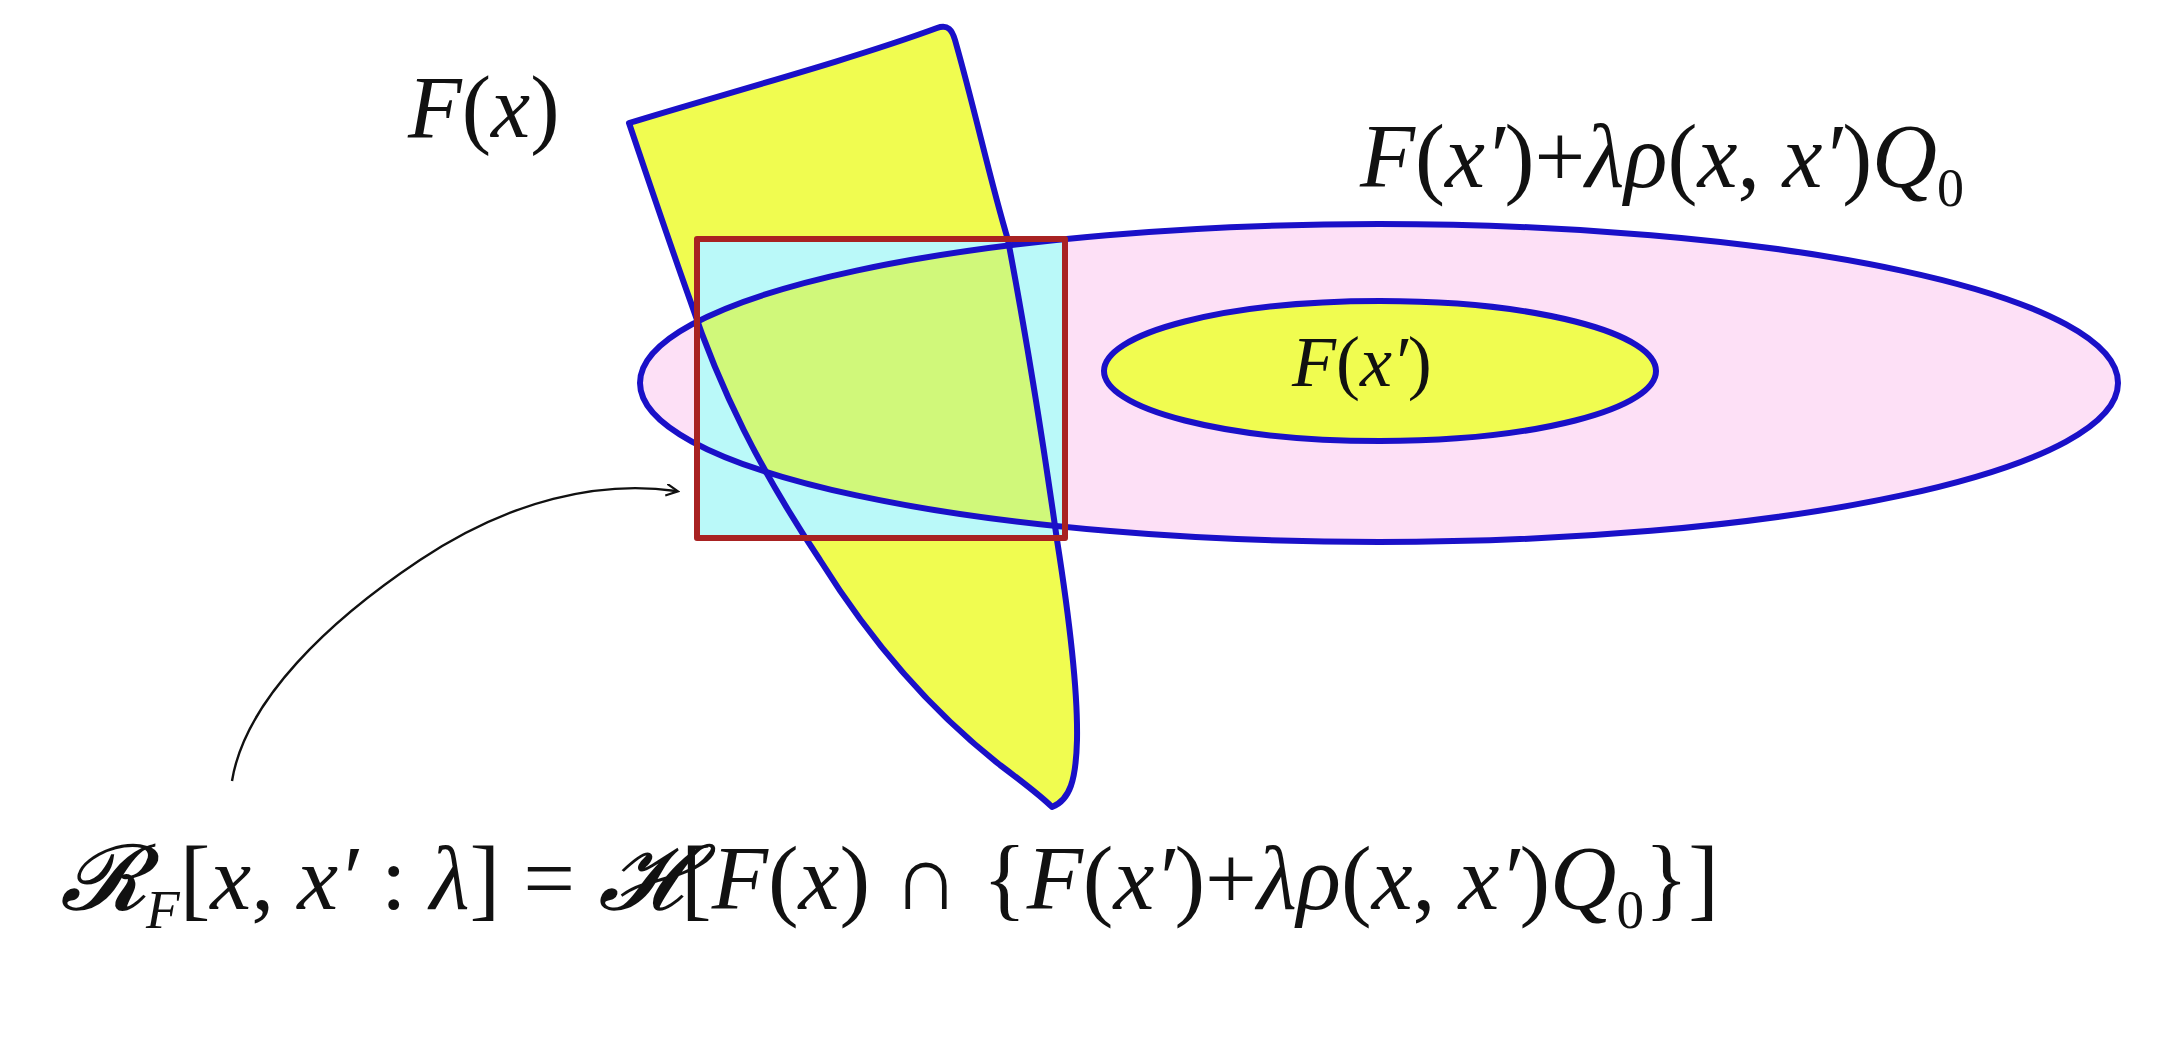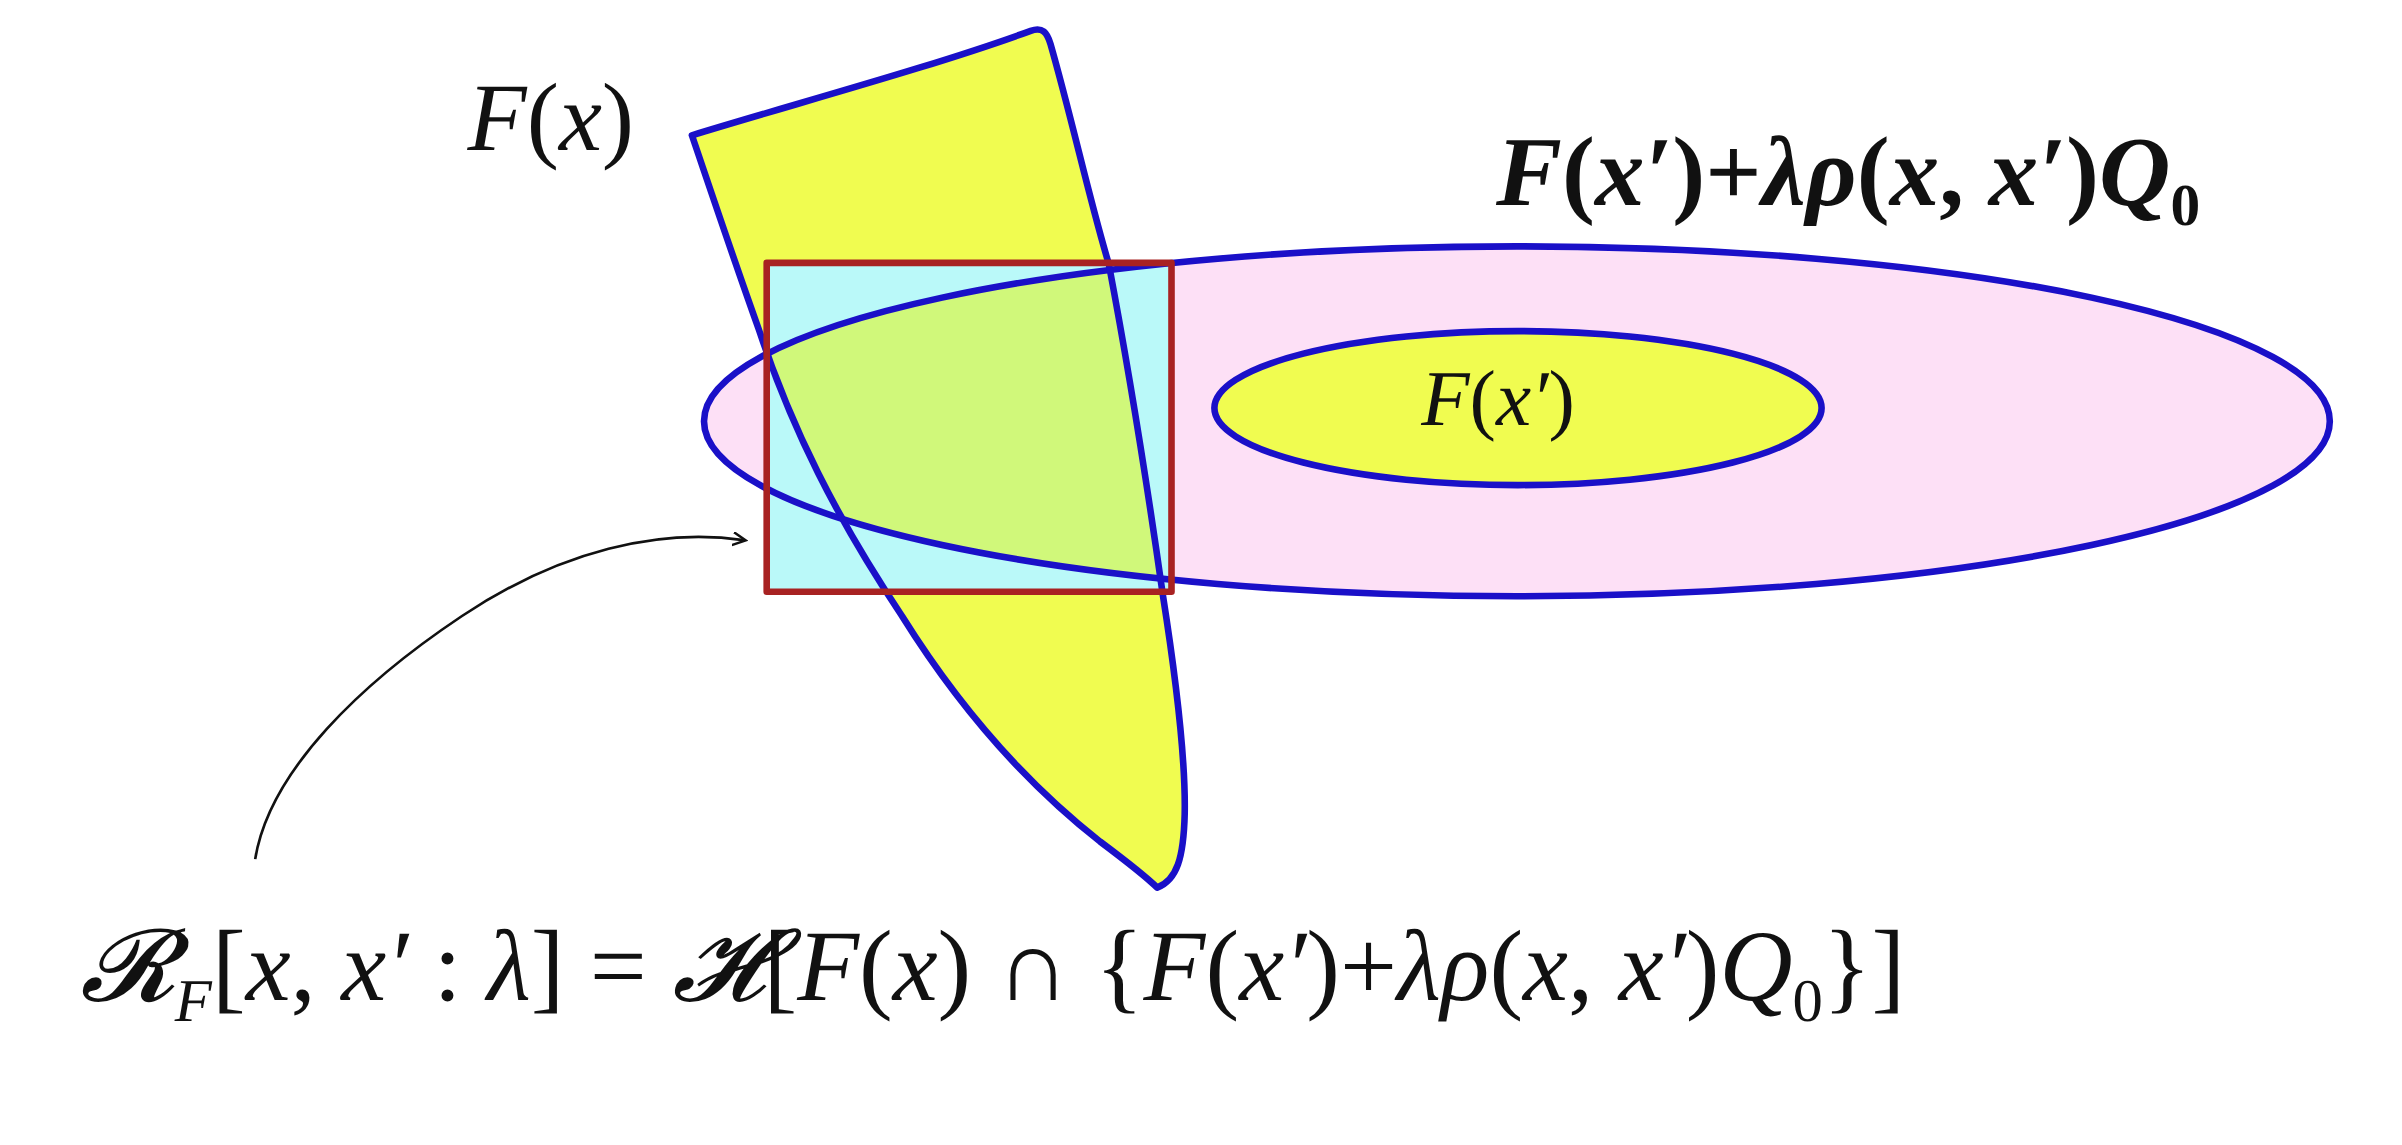--- a/index.html
+++ b/index.html
@@ -42,27 +42,27 @@
   <ellipse cx="1379" cy="383" rx="739" ry="159" fill="none" stroke="#1a10c8" stroke-width="6"></ellipse>
   <path d="M629,123 C720,95 850,60 937,28 C948,24 952,30 955,40 C975,110 990,180 1008,240 C1025,330 1040,420 1057,540 C1068,610 1078,690 1077,740 C1076,780 1070,800 1052,807 C1040,795 1020,780 1000,765 C930,710 870,640 820,560 C760,470 720,390 690,300 C665,230 645,170 629,123 Z" fill="none" stroke="#1a10c8" stroke-width="6" stroke-linejoin="round"></path>
 
   <ellipse cx="1380" cy="371" rx="276" ry="70" fill="#f0fc50" stroke="#1a10c8" stroke-width="6"></ellipse>
 
   <rect x="697" y="239" width="368" height="299" fill="none" stroke="#a82222" stroke-width="6" stroke-linejoin="round"></rect>
 
   <path d="M232,781 C245,700 330,620 420,560 C510,500 600,480 676,491" fill="none" stroke="#111" stroke-width="2.4" marker-end="url(#arrowhead)"></path>
 </svg>
 
-<div class="math" style="left:425px; top:64px; font-size:88px;">
+<div class="math" style="left:408px; top:64px; font-size:88px;">
   <i>F</i><span>(</span><i>x</i><span>)</span>
 </div>
 
-<div class="math" style="left:1360px; top:112px; font-size:90px;font-weight:bold;">
+<div class="math" style="left:1360px; top:112px; font-size:90px;">
   <i>F</i><span>(</span><i>x′</i><span>)</span><span>+</span><i>λ</i><i>ρ</i><span>(</span><i>x</i><span>, </span><i>x′</i><span>)</span><i>Q</i><span class="sub">0</span>
 </div>
 
 <div class="math" style="left:1292px; top:326px; font-size:72px;">
   <i>F</i><span>(</span><i>x′</i><span>)</span>
 </div>
 
-<div class="math" style="left:60px; top:832px; font-size:92px;margin-left:13px;">
+<div class="math" style="left:60px; top:832px; font-size:92px;">
   <span class="calig">𝓡</span><i class="sub">F</i><span>[</span><i>x</i><span>, </span><i>x′</i><span> : </span><i>λ</i><span>]</span><span> = </span><span class="calig">𝓗</span><span>[</span><i>F</i><span>(</span><i>x</i><span>)</span><span> ∩ </span><span>{</span><i>F</i><span>(</span><i>x′</i><span>)</span><span>+</span><i>λ</i><i>ρ</i><span>(</span><i>x</i><span>, </span><i>x′</i><span>)</span><i>Q</i><span class="sub">0</span><span>}</span><span>]</span>
 </div>
 
 </body></html>

